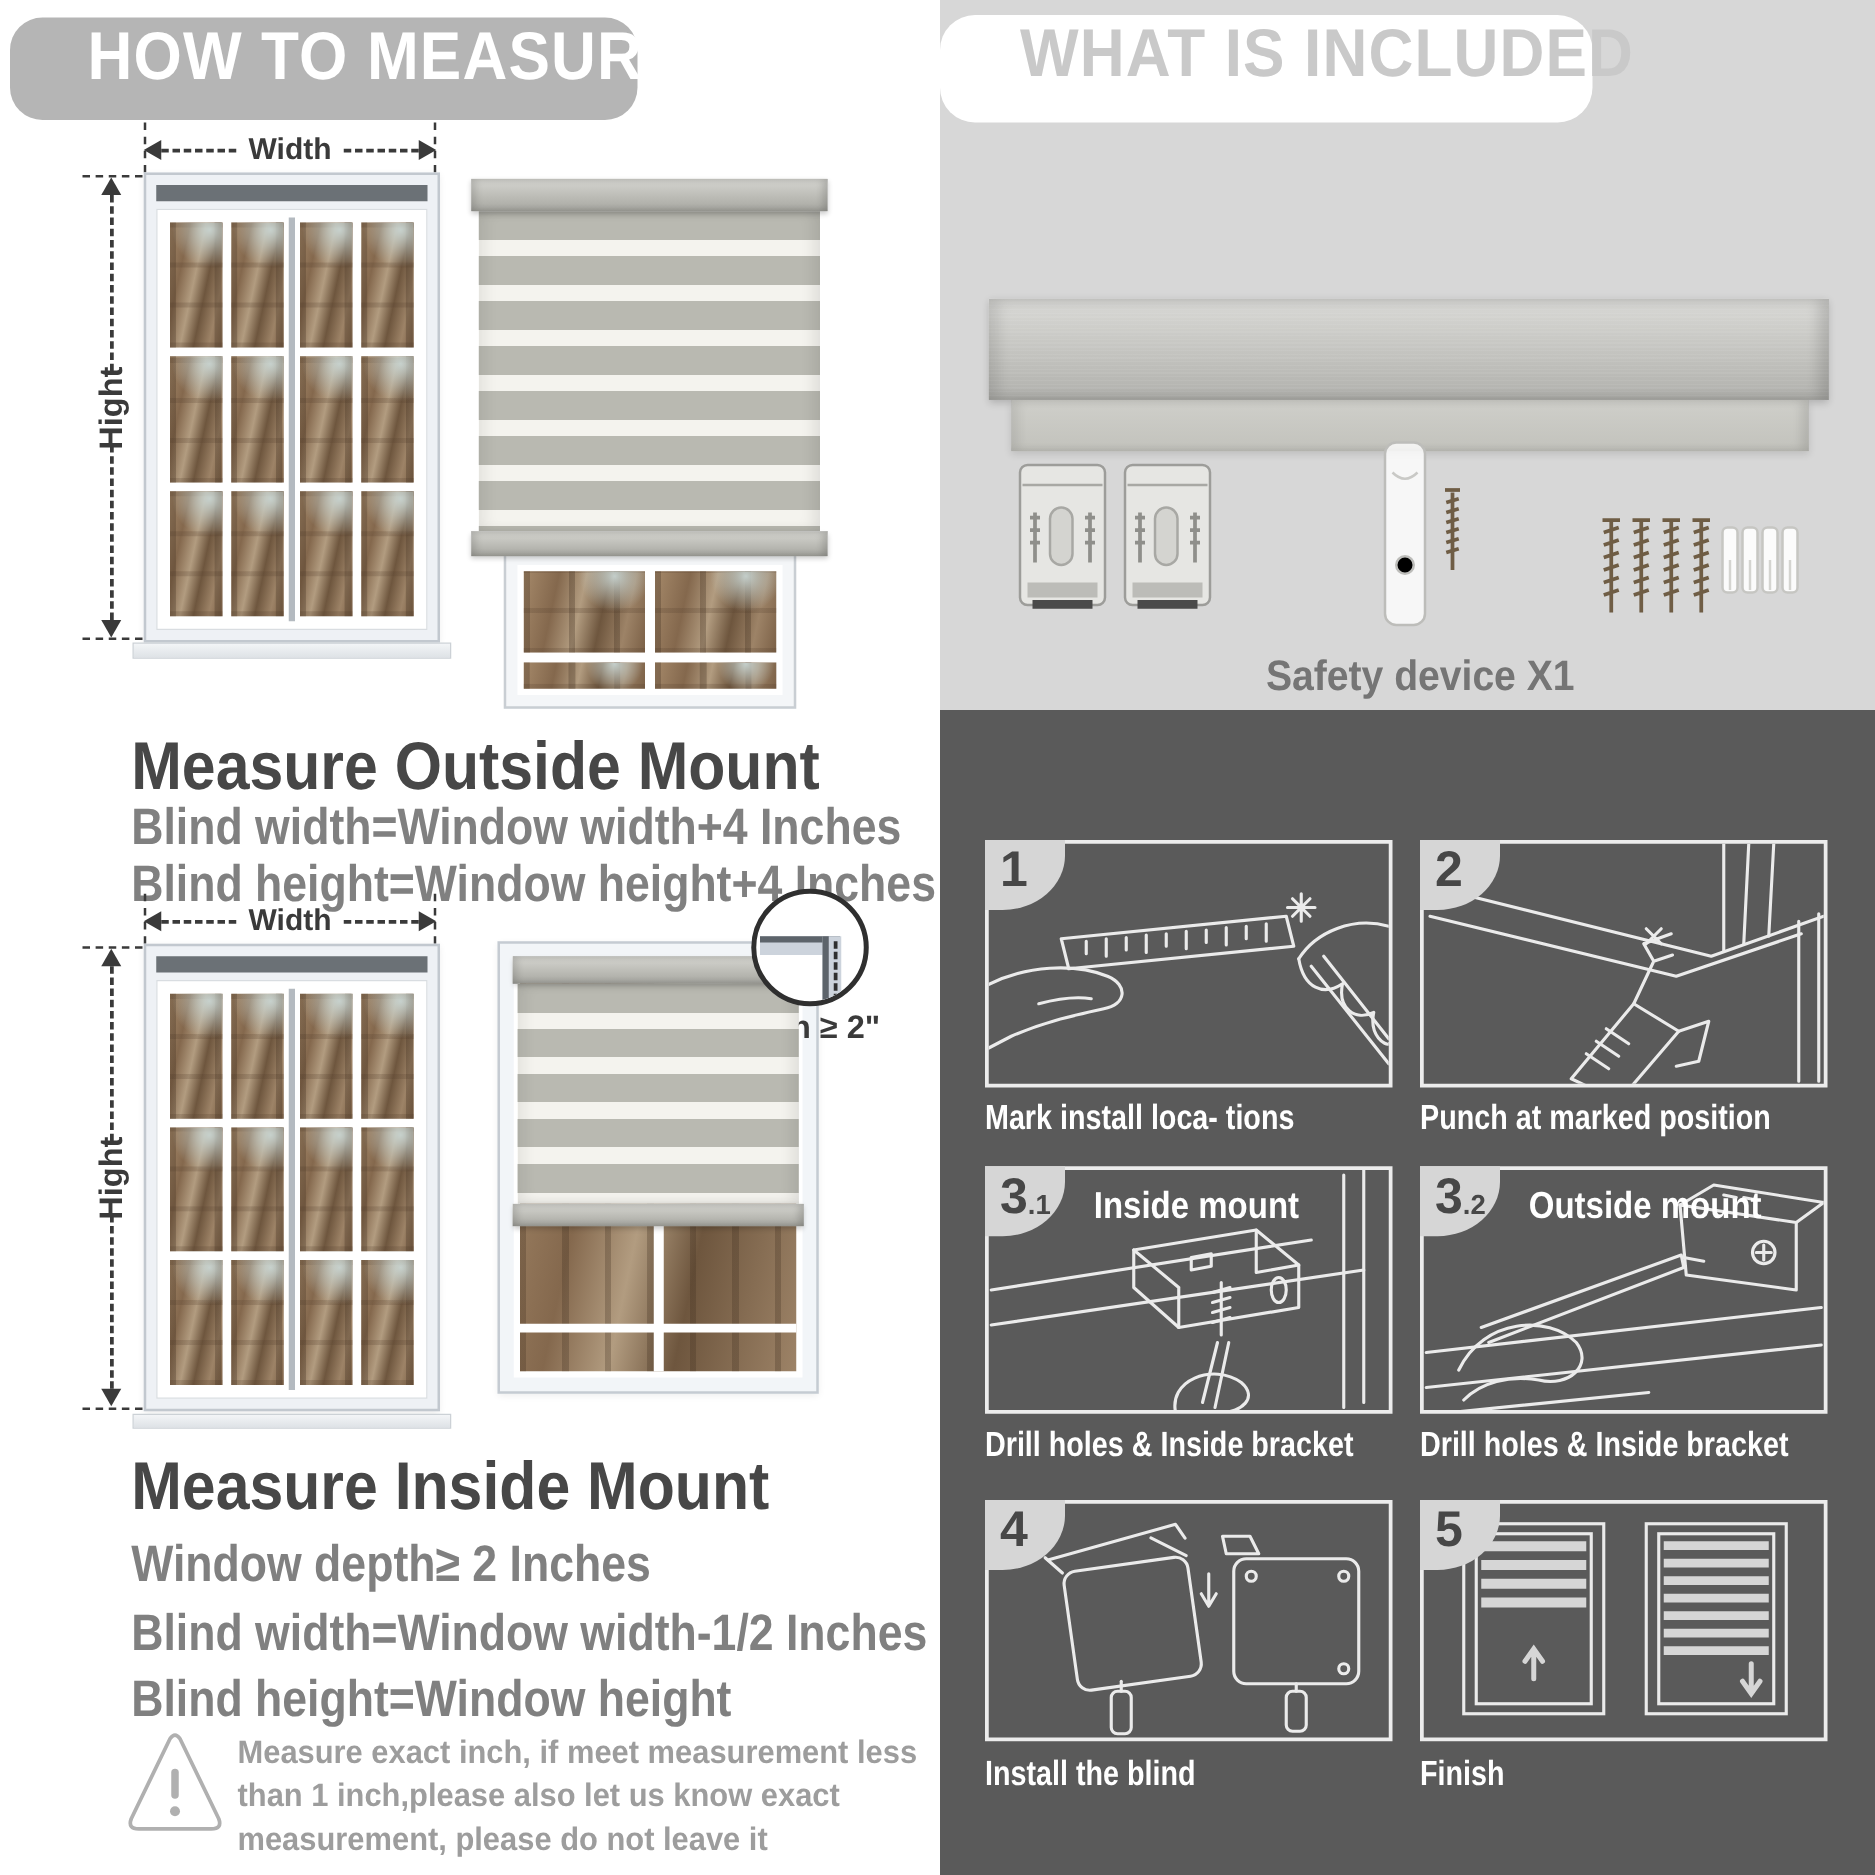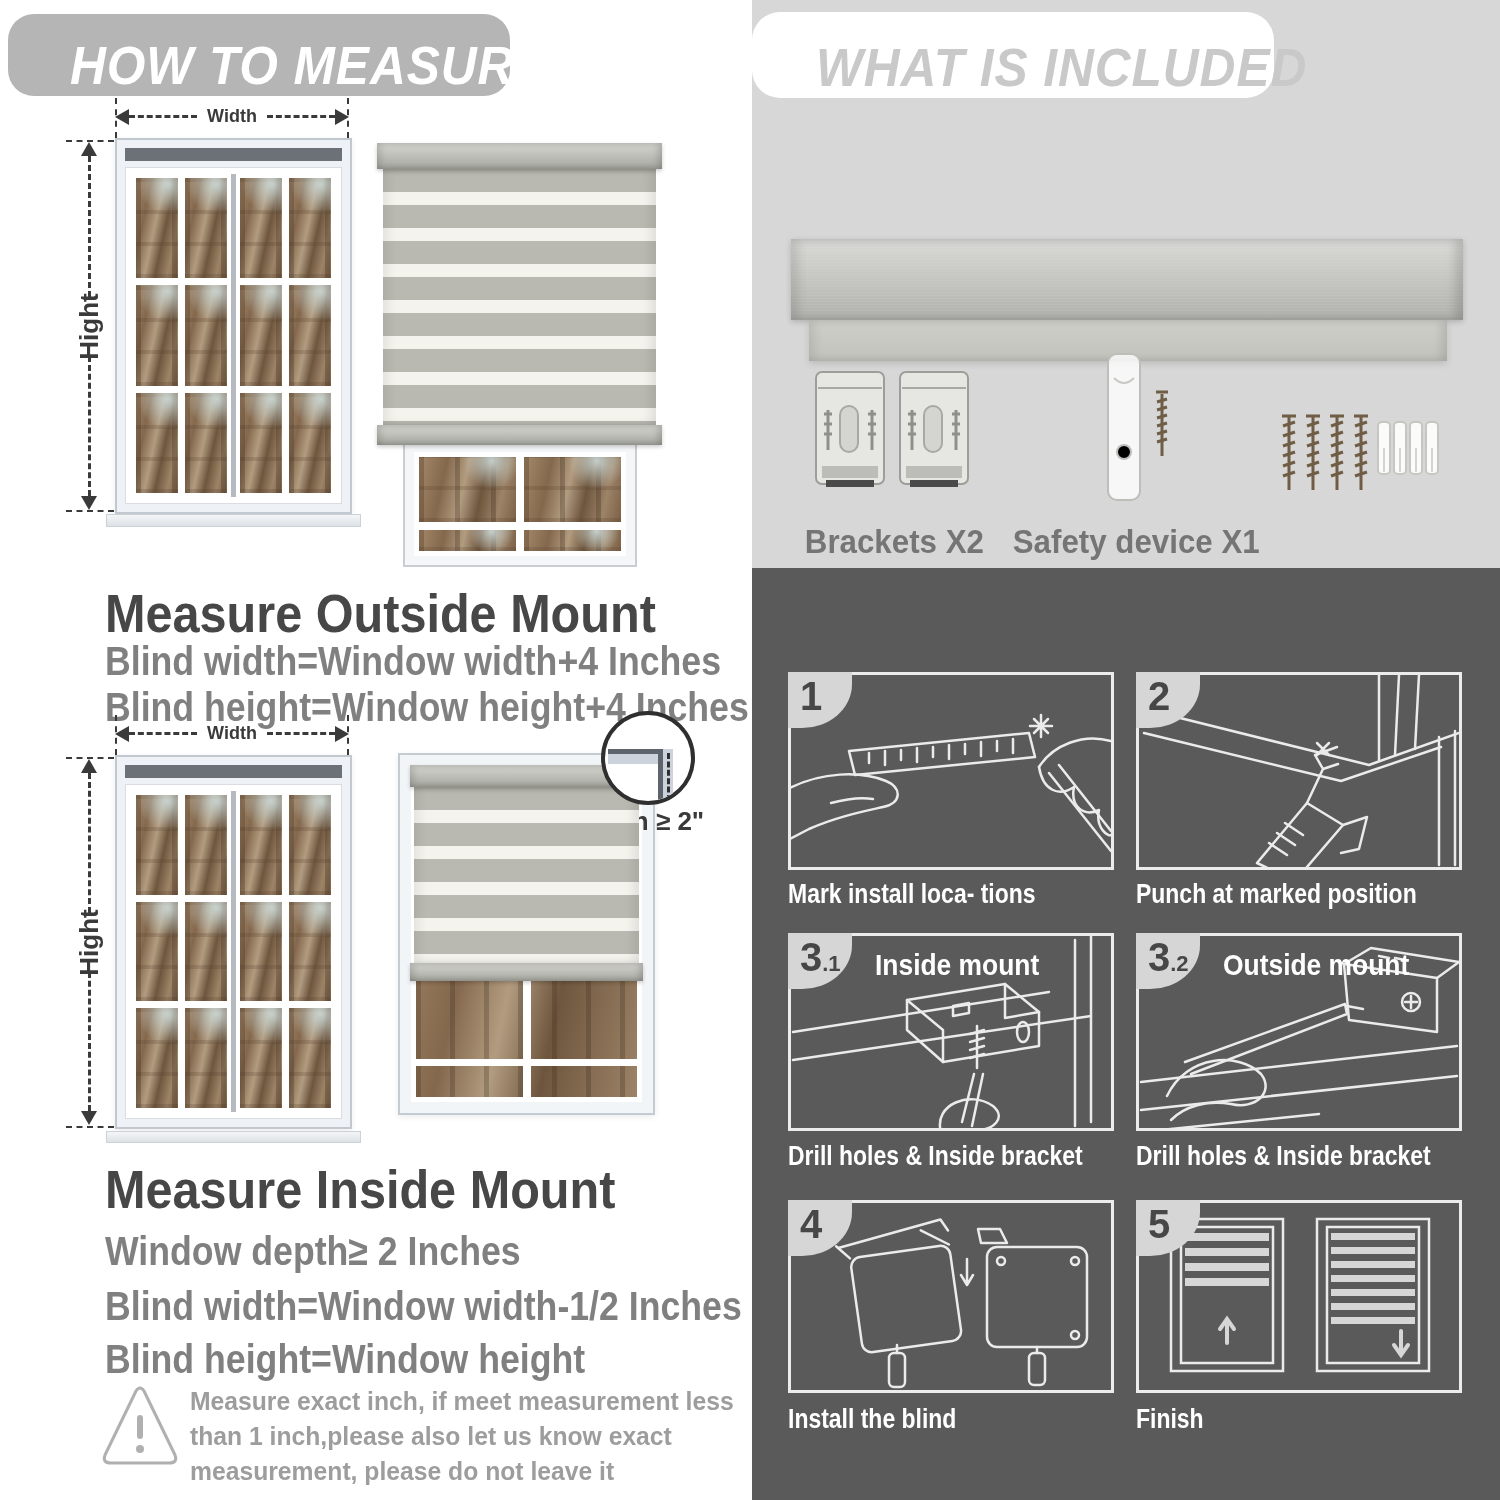--- a/index.html
+++ b/index.html
@@ -2,37 +2,37 @@
 <html><head>
 <meta charset="utf-8">
 <style>
   html,body{margin:0;padding:0;background:#ffffff;}
   *{box-sizing:border-box;}
   .canvas{position:relative;width:1500px;height:1500px;background:#ffffff;overflow:hidden;
           font-family:"Liberation Sans", sans-serif;}
   .abs{position:absolute;}
 
   
-  .pill{position:absolute;display:flex;align-items:flex-end;font-weight:700;font-style:italic;}
+  .pill{position:absolute;display:flex;align-items:flex-start;font-weight:700;}
   .pill-left{left:8px;top:14px;width:502px;height:82px;background:#b5b5b5;border-radius:26px;
              color:#ffffff;font-size:54px;padding-left:62px;}
   .pill-right{left:752px;top:12px;width:522px;height:86px;background:#ffffff;border-radius:28px;
               color:#c9c9c9;font-size:54px;padding-left:64px;}
   .pill span{transform:scaleX(.92);transform-origin:0 50%;white-space:nowrap;letter-spacing:1px;}
 
   
   .heading{position:absolute;left:105px;margin:0;font-size:54px;font-weight:700;color:#474747;
            transform:scaleX(.9);transform-origin:0 0;white-space:nowrap;}
   .bodyline{position:absolute;left:105px;margin:0;font-size:41px;font-weight:700;color:#808080;
             transform:scaleX(.87);transform-origin:0 0;white-space:nowrap;}
   .warntext{position:absolute;left:190px;width:520px;font-size:26px;font-weight:700;color:#9d9d9d;
             line-height:35px;transform:scaleX(.95);transform-origin:0 0;white-space:nowrap;}
 
   
-  .harrow{position:absolute;display:flex;align-items:center;font-weight:700;font-size:18px;color:#3a3a3a;}
+  .harrow{position:absolute;display:flex;align-items:center;font-weight:700;font-size:24px;color:#3a3a3a;}
   .harrow .lab{padding:0 10px;white-space:nowrap;}
   .dash-h{flex:1;height:0;border-top:3px dashed #3a3a3a;}
   .tri-l{width:0;height:0;border-top:8px solid transparent;border-bottom:8px solid transparent;border-right:14px solid #3a3a3a;}
   .tri-r{width:0;height:0;border-top:8px solid transparent;border-bottom:8px solid transparent;border-left:14px solid #3a3a3a;}
   .varrow{position:absolute;display:flex;flex-direction:column;align-items:center;font-weight:700;font-size:26px;color:#3a3a3a;}
   .dash-v{flex:1;width:0;border-left:3px dashed #3a3a3a;}
   .tri-u{width:0;height:0;border-left:8px solid transparent;border-right:8px solid transparent;border-bottom:14px solid #3a3a3a;}
   .tri-d{width:0;height:0;border-left:8px solid transparent;border-right:8px solid transparent;border-top:14px solid #3a3a3a;}
   .varrow .lab{transform:rotate(-90deg);white-space:nowrap;padding:14px 0;}
   .guide-v{position:absolute;width:0;border-left:2px dashed #3a3a3a;}
@@ -306,23 +306,20 @@
       <rect x="106" y="14" width="12" height="52" rx="4"></rect>
       <rect x="122" y="14" width="12" height="52" rx="4"></rect>
       <rect x="138" y="14" width="12" height="52" rx="4"></rect>
       <rect x="154" y="14" width="12" height="52" rx="4"></rect>
     </g>
     <g stroke="#d4d4d0" stroke-width="2">
       <path d="M112 40 v24 M128 40 v24 M144 40 v24 M160 40 v24"></path>
     </g>
   </svg>
 
-  <div class="item-label" style="left:744px;top:522px;">
-    <span>Brackets X2</span>
-  </div>
   <div class="item-label" style="left:986px;top:522px;text-decoration:underline;">
     <span>Safety device X1</span>
   </div>
 
 
   <div class="card" style="left:788px;top:672px;height:198px;">
     <svg class="art" width="320" height="192" viewBox="0 0 320 192">
       <g stroke="#ebebeb" stroke-width="2.5" fill="none" stroke-linecap="round" stroke-linejoin="round">
         <path d="M-5 115 C30 96 70 96 95 106 C112 113 110 129 92 132 C70 137 45 142 18 154 L-5 166"></path>
         <path d="M40 128 C55 124 70 122 82 124"></path>

